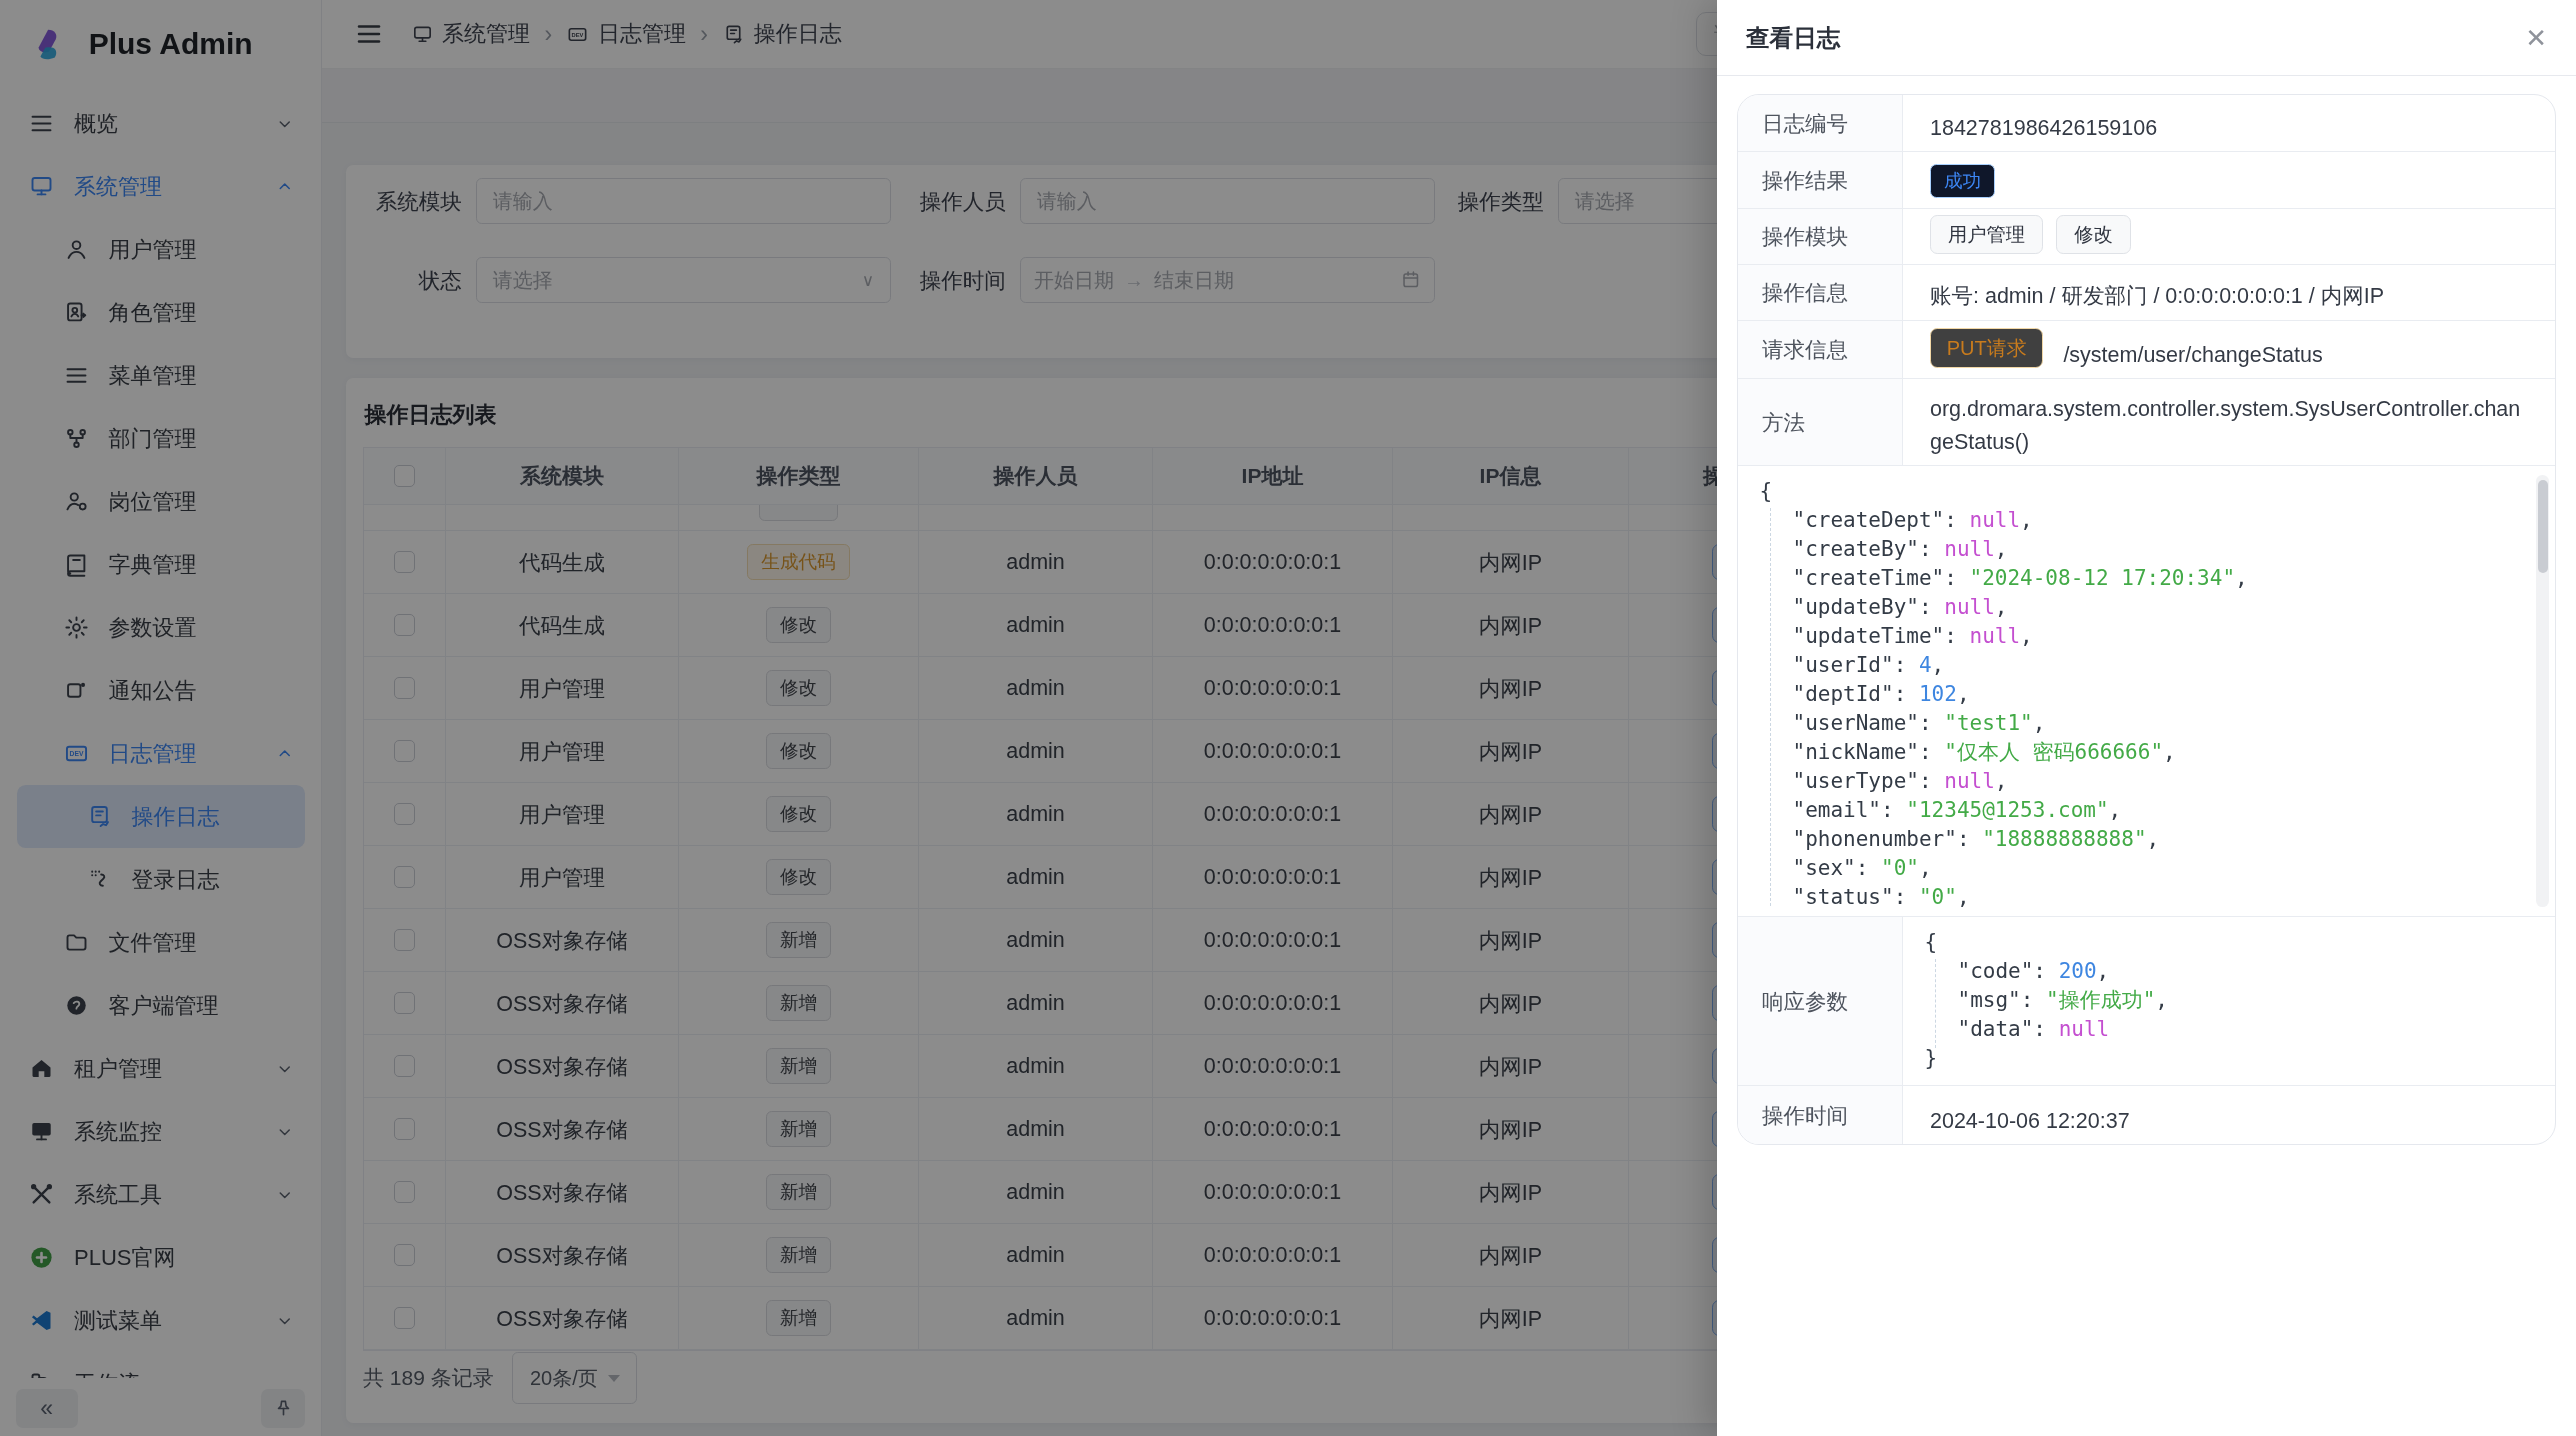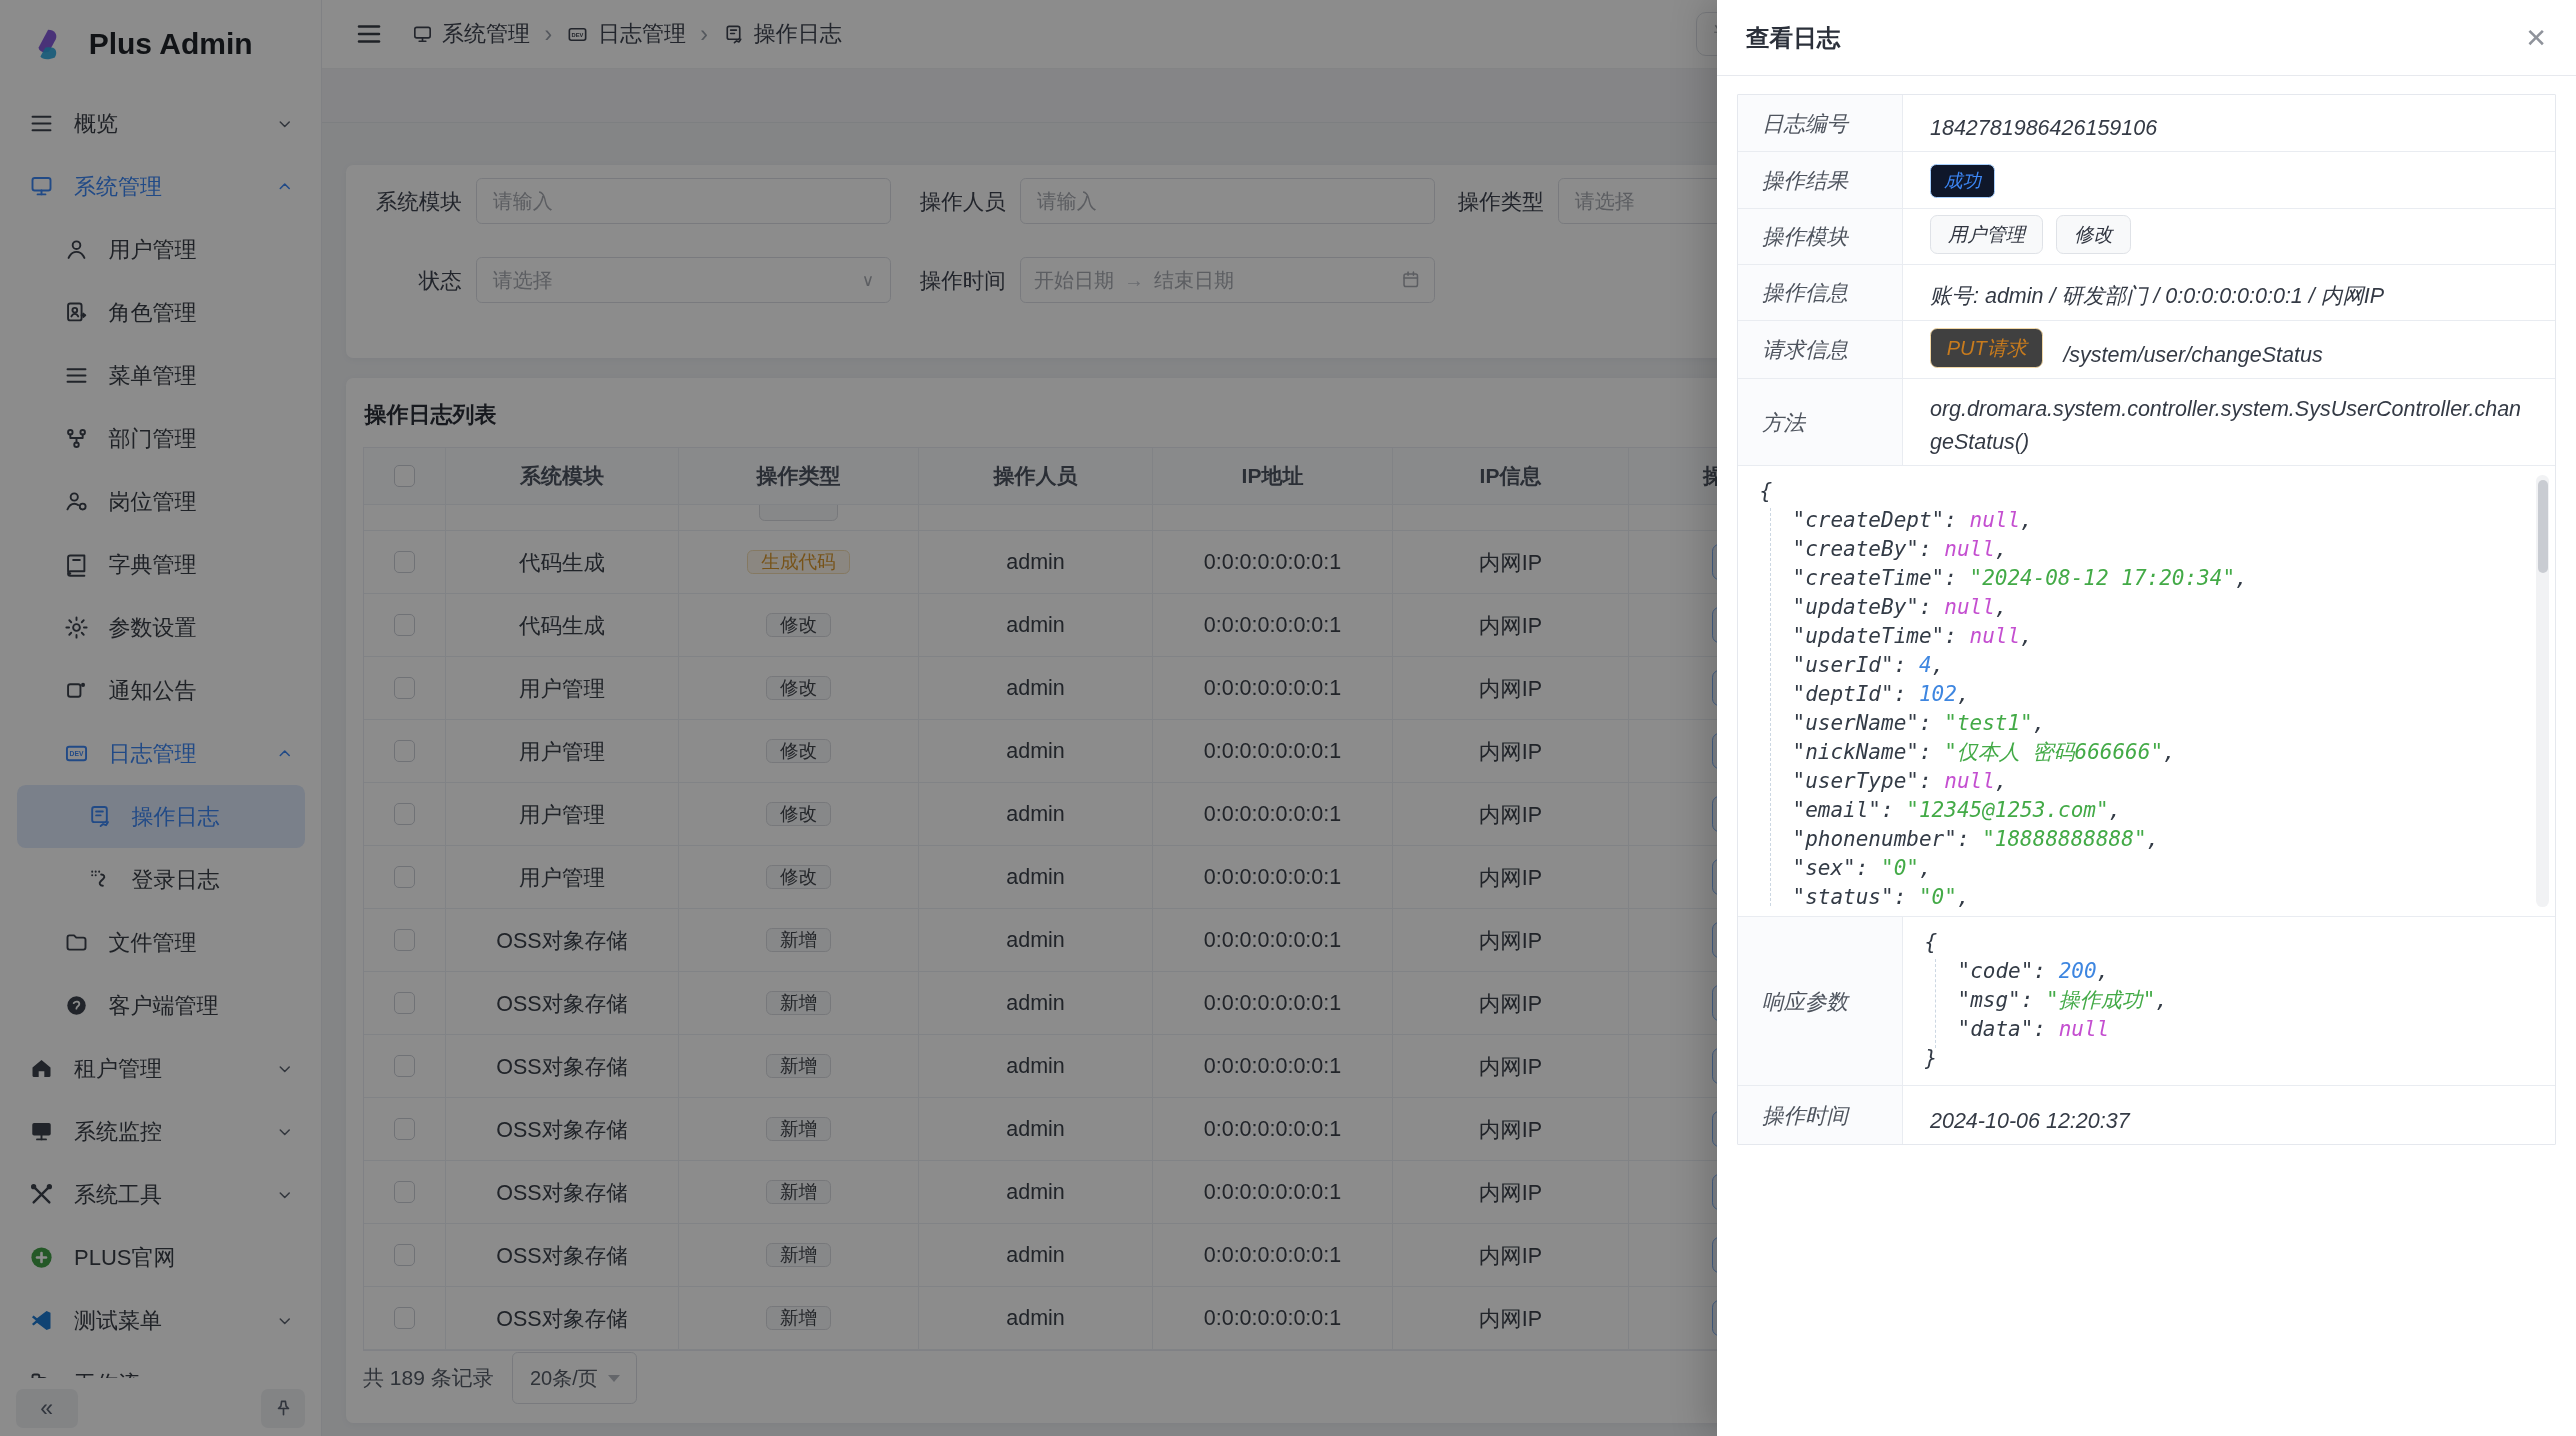--- a/index.html
+++ b/index.html
@@ -87,21 +87,21 @@
   .t-header { height:57px; background:#fafbfd; }
   .t-header .t-cell { font-weight:bold; color:#4d5562; font-size:21px; }
   .t-body-row { height:63px; }
   .t-partial { height:26px; overflow:hidden; }
   .t-cell { display:flex; align-items:center; justify-content:center; border-right:0.7px solid #ebeef5;
     font-size:21.5px; color:#3c424c; flex:0 0 auto; overflow:hidden; }
   .c0{width:82px;} .c1{width:233px;} .c2{width:240px;} .c3{width:234px;}
   .c4{width:240px;} .c5{width:236px;} .c6{width:233px;}
   .cfill { flex:1 1 auto; border-right:none; }
   .cbox { width:21.5px; height:21.5px; border:1.4px solid #ccd0d7; border-radius:5px; background:#fff; cursor:pointer; }
-  .tag { display:inline-flex; align-items:center; height:24px; padding:0 13px; border-radius:5.7px;
+  .tag { display:inline-flex; align-items:center; height:36px; padding:0 13px; border-radius:5.7px;
     font-size:18.6px; border:0.7px solid transparent; white-space:nowrap; }
   .tag.info { background:#f6f7f9; border-color:#d9dbe0; color:#43474e; }
   .tag.warning { background:#fdf6ec; border-color:#f3ddb3; color:#d9982f; }
   .tag.status-sliver { width:66px; height:36px; border:1.4px solid #7db0f8; background:#edf5ff; border-radius:7.2px; }
   .partial-tag { display:inline-block; width:79px; height:36px; border:0.7px solid #d9dbe0;
     background:#f6f7f9; border-radius:5.7px; margin-top:-29px; }
   .pagination { position:absolute; left:17px; bottom:18.6px; display:flex; align-items:center; gap:18.6px; }
   .pg-total { font-size:21px; color:#565d68; }
   .pg-size { height:52px; min-width:125px; border:0.7px solid #dcdfe6; border-radius:5.7px; display:flex;
     align-items:center; justify-content:center; gap:10px; font-size:20px; color:#565d68; cursor:pointer; padding:0 13px; }
@@ -110,21 +110,21 @@
 
   
   .overlay { position:fixed; inset:0; background:rgba(0,0,0,0.45); z-index:40; }
   .drawer { position:fixed; right:0; top:0; width:859px; height:1437px; background:#fff; z-index:50;
     box-shadow:-11.4px 0 34px rgba(0,0,0,.18); }
   .d-header { height:76px; display:flex; align-items:center; padding:4px 29px;
     border-bottom:0.7px solid #e7e9ee; }
   .d-title { font-size:23.6px; font-weight:bold; color:#2b303a; }
   .d-close { margin-left:auto; font-size:26px; color:#8f939b; cursor:pointer; line-height:1; }
   .d-body { padding:18px 20px; }
-  .d-table { border:0.7px solid #e5e8ee; border-radius:1px; overflow:hidden;font-style:italic; }
+  .d-table { border:0.7px solid #e5e8ee; border-radius:22px; overflow:hidden; }
   .d-row { display:flex; border-bottom:0.7px solid #e9ecf1; }
   .d-row:last-child { border-bottom:none; }
   .d-label { width:165px; flex:0 0 auto; background:#fafbfd; border-right:0.7px solid #e9ecf1;
     display:flex; align-items:center; padding-left:24px; font-size:21.5px; color:#4e545e; }
   .d-value { flex:1; display:flex; align-items:flex-end; padding:10px 27px; font-size:21.5px;
     color:#343a45; overflow:hidden; }
   .d-value.wrap { line-height:33px; word-break:break-all; display:block; padding-top:14.3px; }
   .dtag-blue { display:inline-flex; align-items:center; height:34px; padding:0 13px; border-radius:6.4px;
     background:#0f172a; border:0.7px solid #a9d1ff; color:#3d87f5; font-size:18.6px; }
   .dtag-gray { display:inline-flex; align-items:center; height:39px; padding:0 17px; border-radius:7.2px;

